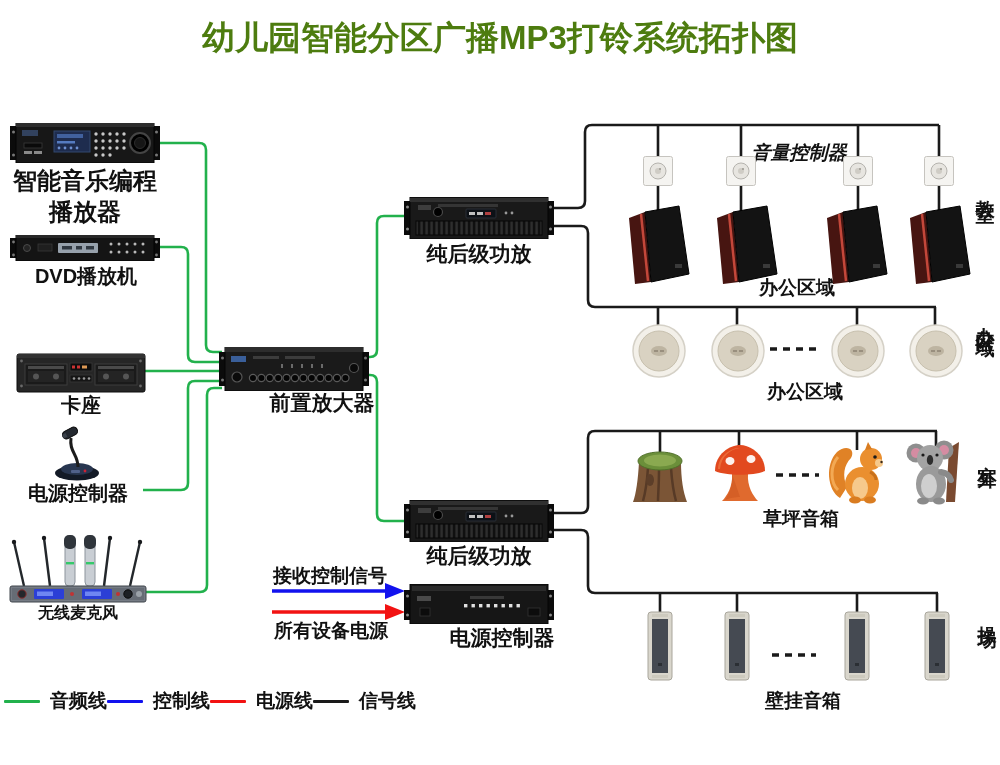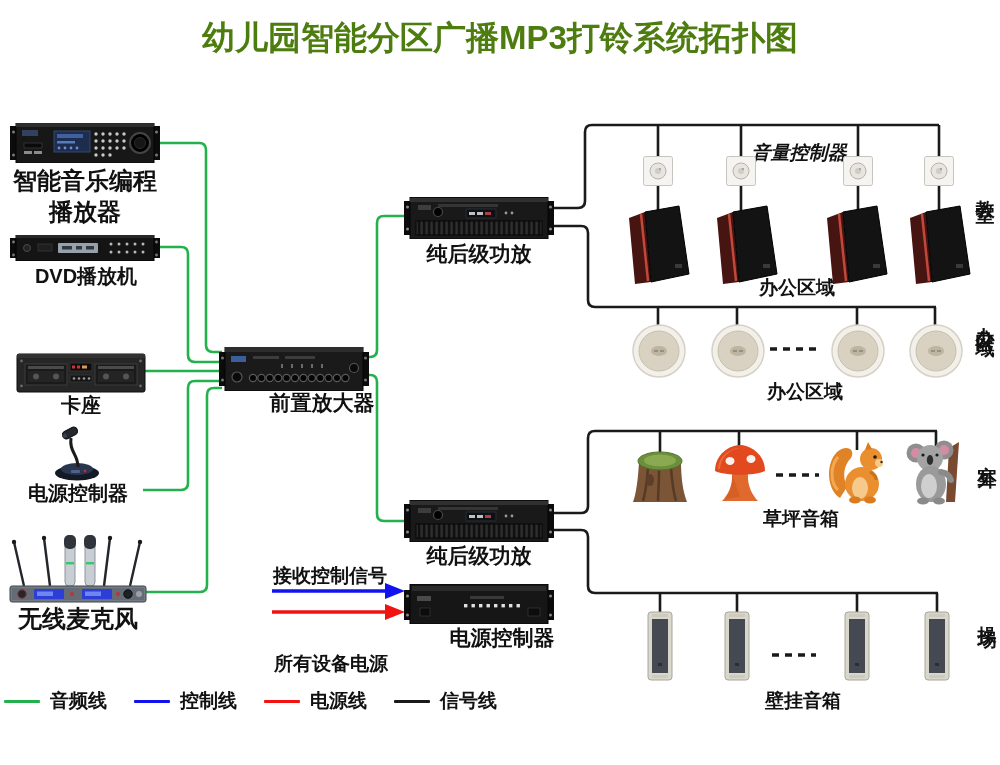--- a/index.html
+++ b/index.html
@@ -6,21 +6,21 @@
   #stage{position:relative;width:1000px;height:765px;background:#fff;overflow:hidden;
          font-family:"Liberation Sans",sans-serif;color:#111;}
   .title{position:absolute;left:0;right:0;top:16px;text-align:center;
          font-size:33px;font-weight:bold;color:#4d7c0f;}
   .lbl{position:absolute;transform:translateX(-50%);font-weight:bold;color:#111;
        font-size:19px;line-height:1.3;text-align:center;white-space:pre-line;}
   .lbl-lg{font-size:21px;}
   .zlbl{position:absolute;writing-mode:vertical-rl;text-orientation:upright;
         font-weight:bold;font-size:19px;color:#111;letter-spacing:4px;}
   .ann{position:absolute;transform:translateX(-50%);font-weight:bold;font-size:19px;color:#111;}
-  .legend{position:absolute;left:4px;top:688px;display:flex;align-items:center;gap:27px;}
+  .legend{position:absolute;left:4px;top:688px;display:flex;align-items:center;}
   .leg{display:flex;align-items:center;gap:10px;}
   .leg-line{width:36px;height:3px;border-radius:1px;}
   .leg-audio{background:#22b14c;} .leg-control{background:#1212ee;}
   .leg-power{background:#f21212;} .leg-signal{background:#1a1a1a;}
   .leg-label{font-weight:bold;font-size:19px;color:#111;}
   svg{display:block;}
   .wires{position:absolute;left:0;top:0;z-index:1;}
   .dev{position:absolute;z-index:2;}
 </style>
 </head>
@@ -227,21 +227,21 @@
       <rect x="26" y="57" width="30" height="10" rx="1" fill="#2b3fd6"></rect>
       <rect x="29" y="59.5" width="16" height="4.5" fill="#6f86f2"></rect>
       <rect x="74" y="57" width="30" height="10" rx="1" fill="#2b3fd6"></rect>
       <rect x="77" y="59.5" width="16" height="4.5" fill="#6f86f2"></rect>
       <circle cx="64" cy="62" r="2" fill="#c03333"></circle>
         <circle cx="110" cy="62" r="2" fill="#c03333"></circle>
       <circle cx="120" cy="62" r="4.2" fill="#1d2024" stroke="#0a0a0a"></circle>
       <circle cx="131" cy="62" r="3" fill="#9aa1a8"></circle>
     </svg>
   </div>
-  <div class="lbl" style="left:78px;top:603px;font-size:24px;">无线麦克风</div>
+  <div class="lbl" style="left:78px;top:603px;font-size:16px;">无线麦克风</div>
 
   <div class="dev" style="left:219px;top:347px;">
     <svg width="150" height="44" viewBox="0 0 150 44">
       <rect x="0" y="5" width="7" height="34" fill="#0b0b0b"></rect>
         <circle cx="3.5" cy="11" r="1.5" fill="#777"></circle>
         <circle cx="3.5" cy="33" r="1.5" fill="#777"></circle>
       <rect x="143" y="5" width="7" height="34" fill="#0b0b0b"></rect>
         <circle cx="146.5" cy="11" r="1.5" fill="#777"></circle>
         <circle cx="146.5" cy="33" r="1.5" fill="#777"></circle>
       <rect x="6" y="0" width="138" height="44" fill="#1a1a1a" stroke="#050505"></rect>
@@ -346,21 +346,21 @@
           <rect x="105" y="20" width="3.4" height="3.4"></rect>
           <rect x="112.5" y="20" width="3.4" height="3.4"></rect>
       </g>
       <rect x="16" y="24" width="10" height="8" fill="#0c0c0c" stroke="#333" stroke-width="0.8"></rect>
       <rect x="124" y="24" width="12" height="8" fill="#0c0c0c" stroke="#333" stroke-width="0.8"></rect>
     </svg>
   </div>
   <div class="lbl lbl-lg" style="left:480px;top:624px;padding-left:44px;">电源控制器</div>
 
   <div class="ann" style="left:330px;top:563px;text-align:right;">接收控制信号</div>
-  <div class="ann" style="left:331px;top:651px;">所有设备电源</div>
+  <div class="ann" style="left:331px;top:618px;">所有设备电源</div>
 
   <div class="lbl" style="left:799px;top:141px;font-style:italic;">音量控制器</div>
   <div class="dev" style="left:643px;top:156px;">
     <svg width="30" height="30" viewBox="0 0 30 30">
         <rect x="0.5" y="0.5" width="29" height="29" rx="2" fill="#f5f4f1" stroke="#c6c4bf"></rect>
         <circle cx="15" cy="15" r="8" fill="#e7e5e0" stroke="#b5b3ae"></circle>
         <circle cx="15" cy="15" r="3" fill="#cfccc5"></circle>
         <circle cx="17" cy="13" r="1" fill="#9a978f"></circle>
       </svg>
   </div>

